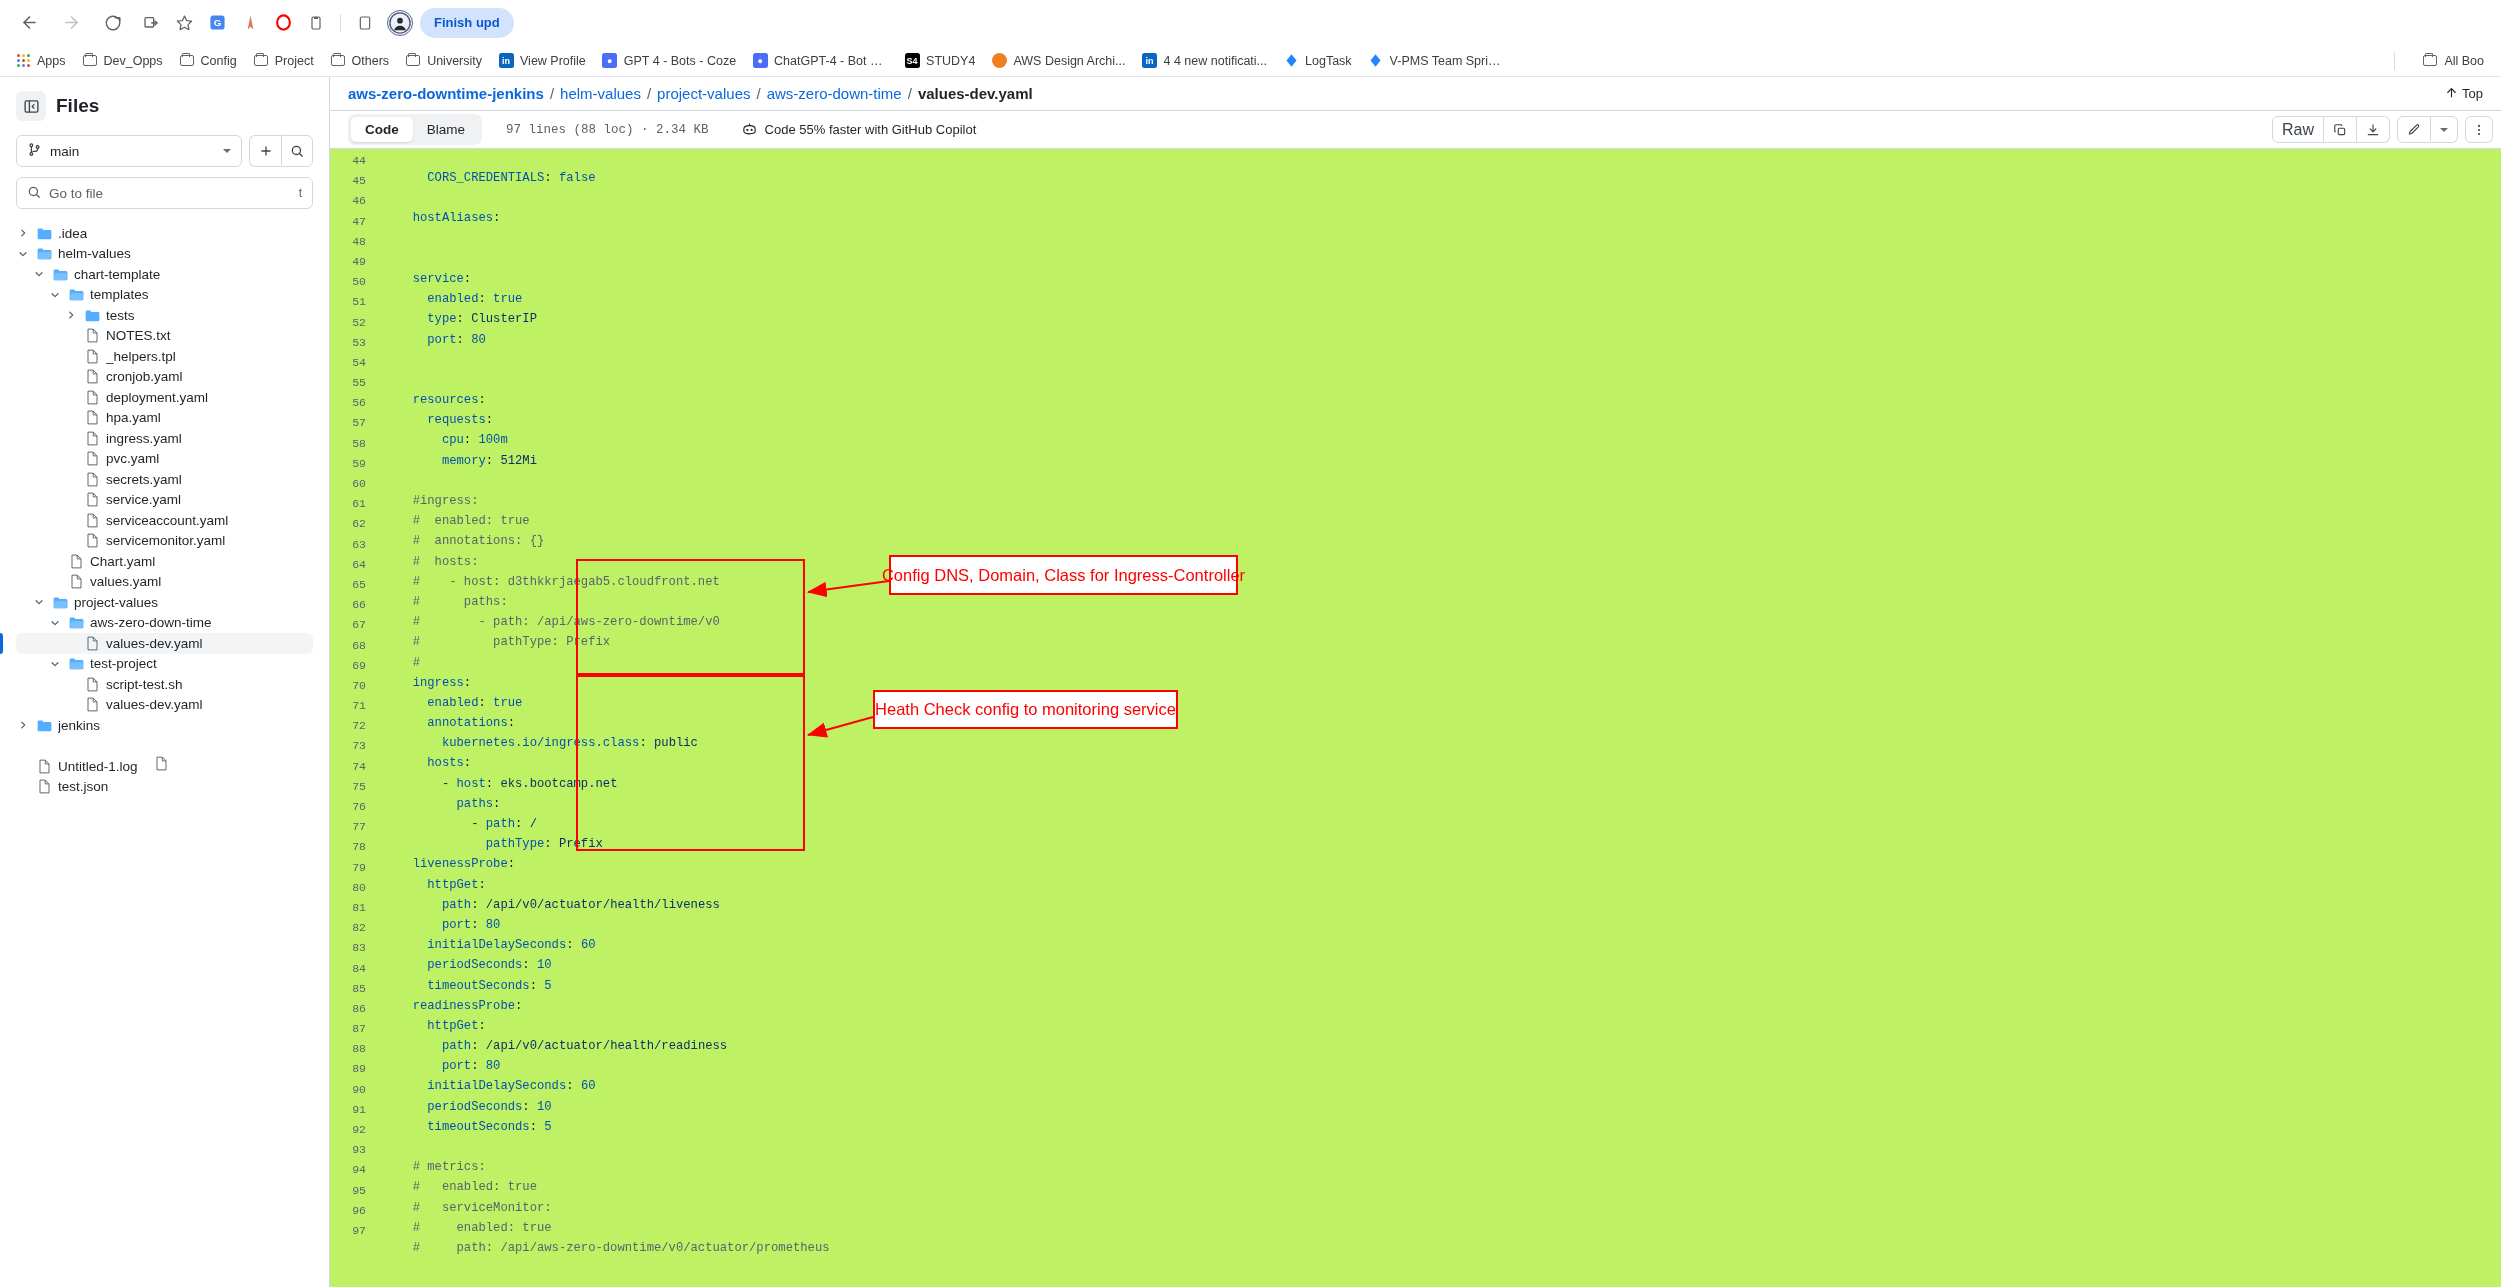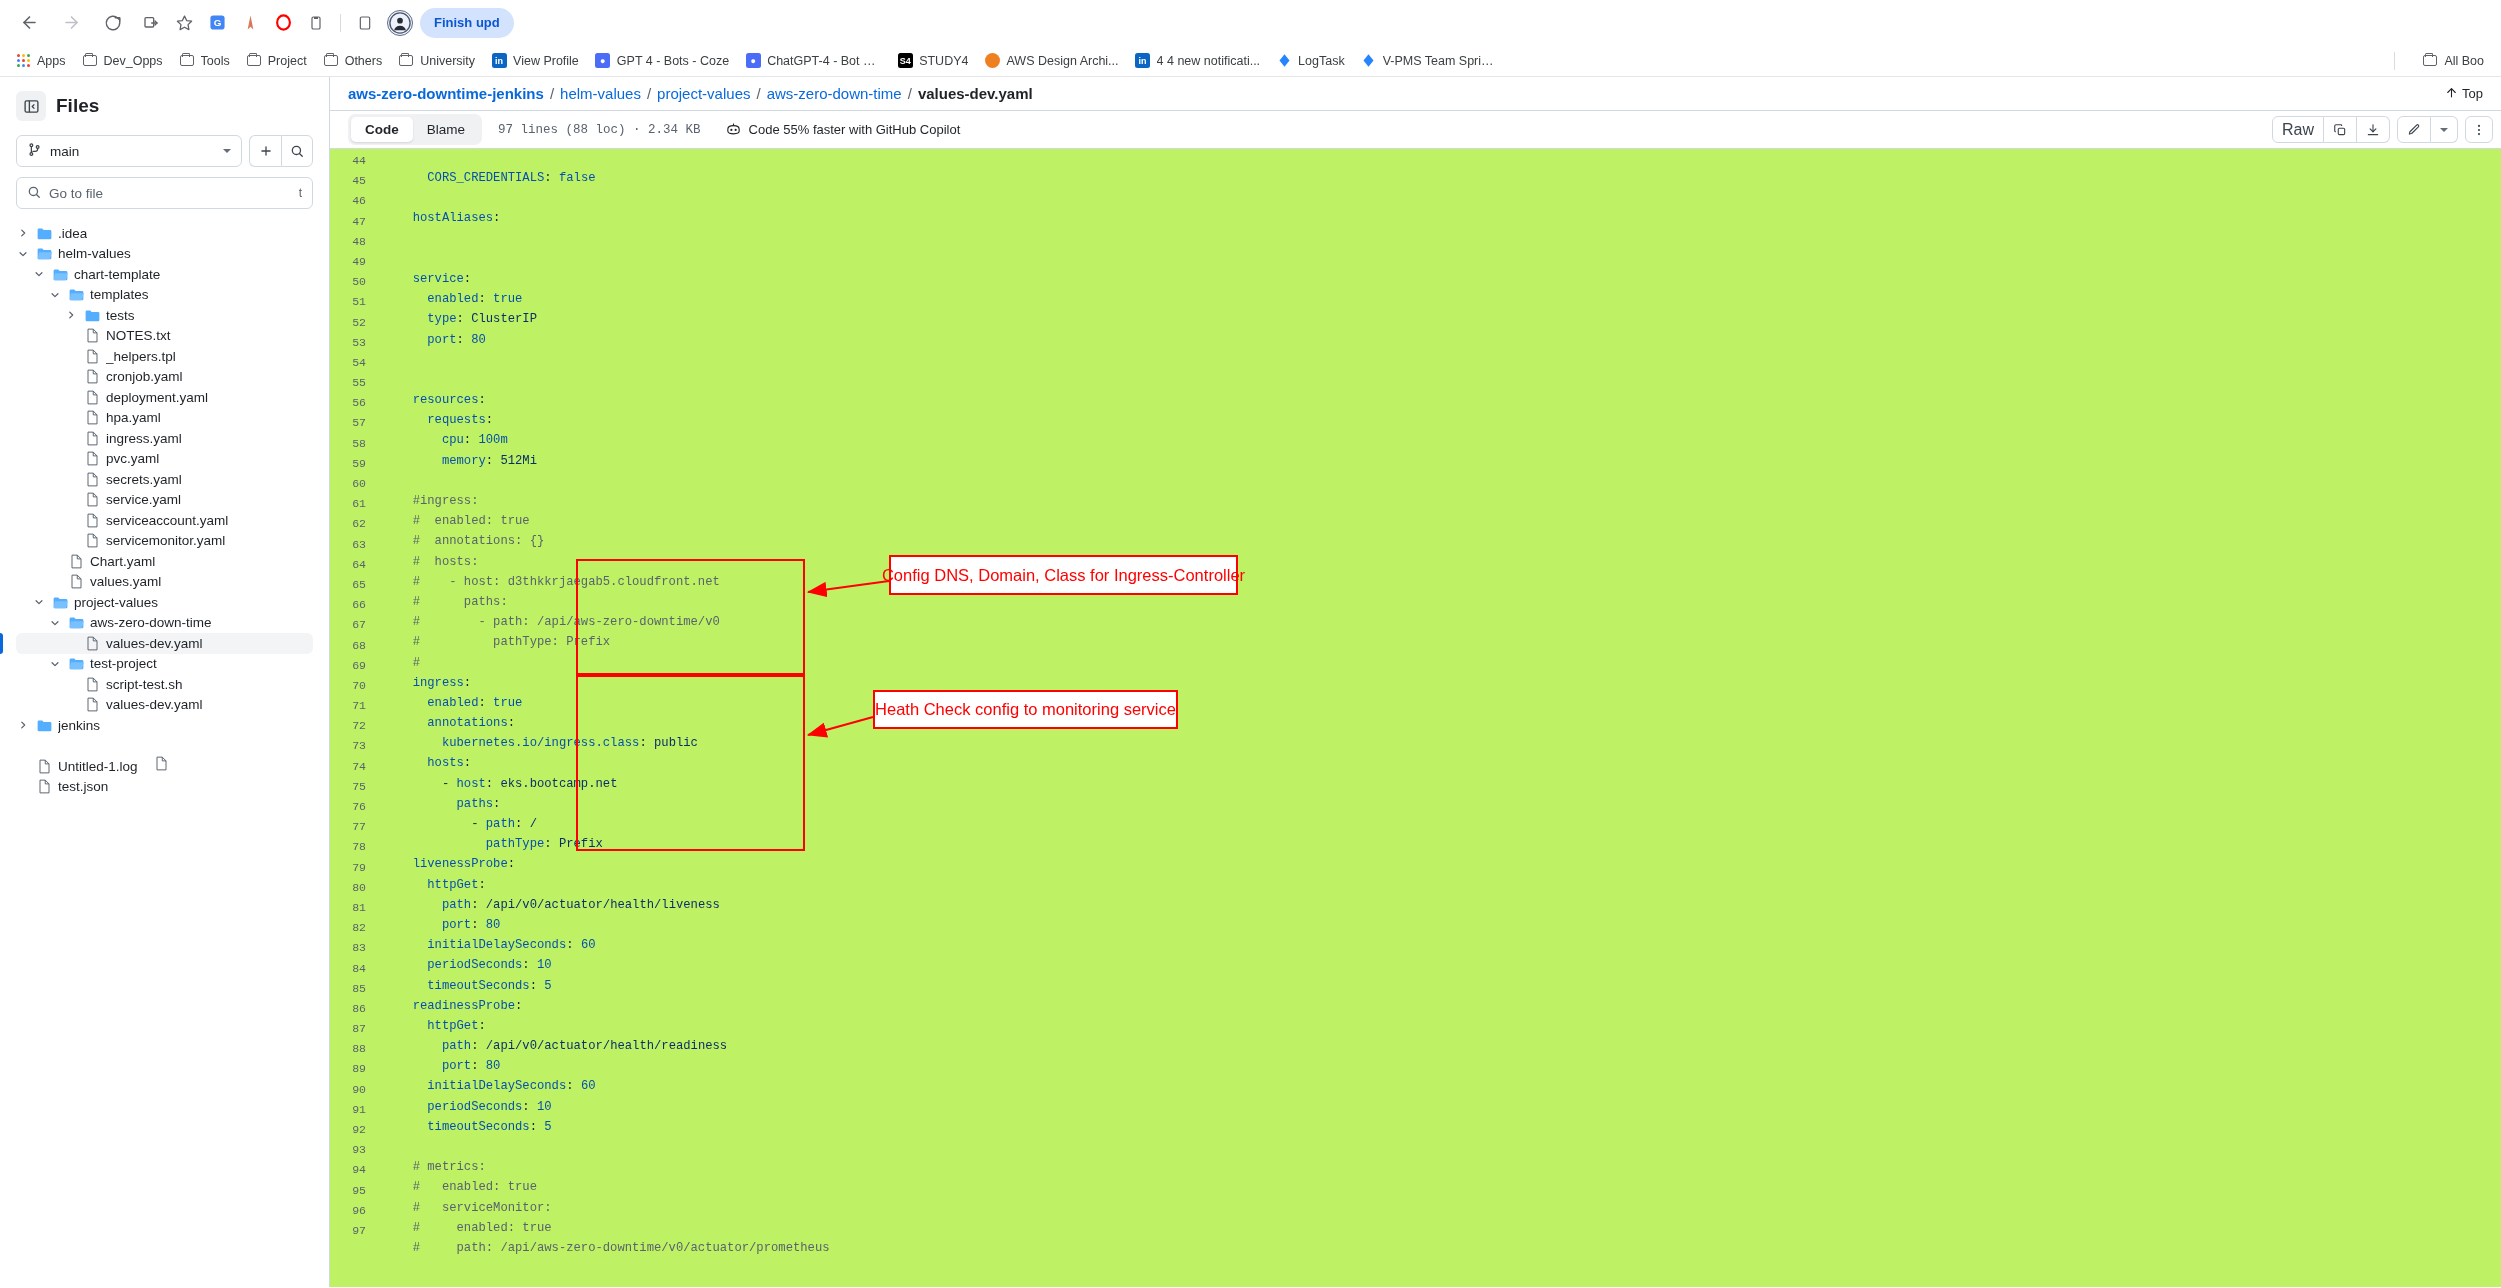--- a/index.html
+++ b/index.html
@@ -150,21 +150,21 @@
   }
   #breadcrumb { display:flex;align-items:center;gap:0px; }
   #breadcrumb .crumb { color:#0969da; font-weight:600; }
   #breadcrumb .crumb.plain { font-weight:400; }
   #breadcrumb .crumb.current { color:#1f2328;font-weight:600; }
   #breadcrumb .sep { color:#59636e;margin:0 6px;font-weight:400; }
   #top-link { margin-left:auto;display:flex;align-items:center;gap:4px;
               font-size:13px;color:#1f2328;white-space:nowrap; }
 
   #file-toolbar {
-    height:38px;display:flex;align-items:center;padding:0 8px 0 18px;gap:0;
+    height:38px;display:flex;align-items:center;padding:0 8px 0 18px;gap:8px;
     border-bottom:1px solid #d1d9e0;
   }
   #codeblame {
     display:flex;background:#f0f1f3;border-radius:7px;padding:3px;height:31px;
     align-items:center;
   }
   #codeblame .seg {
     padding:0 14px;height:25px;display:flex;align-items:center;border-radius:5px;
     font-size:13.5px;color:#1f2328;
   }
@@ -323,21 +323,21 @@
         <div class="bm">
           <span class="bm-fav">
             <span class="folder-ico"></span>
           </span>
           <span class="bm-label">Dev_Opps</span>
         </div>
         <div class="bm">
           <span class="bm-fav">
             <span class="folder-ico"></span>
           </span>
-          <span class="bm-label">Tools</span>
+          <span class="bm-label">Config</span>
         </div>
         <div class="bm">
           <span class="bm-fav">
             <span class="folder-ico"></span>
           </span>
           <span class="bm-label">Project</span>
         </div>
         <div class="bm">
           <span class="bm-fav">
             <span class="folder-ico"></span>

